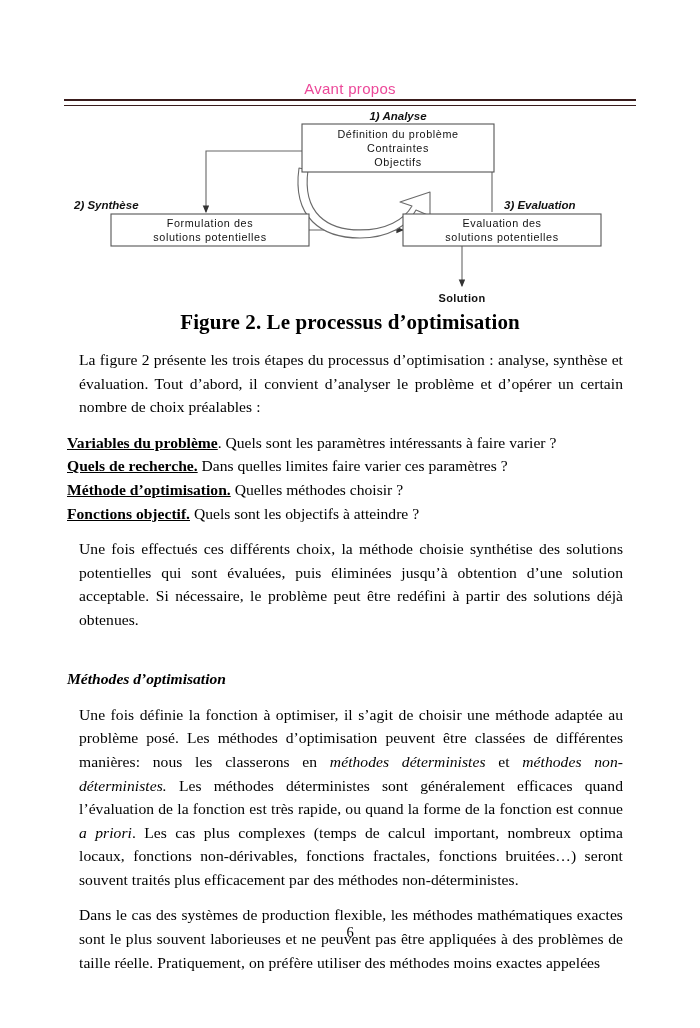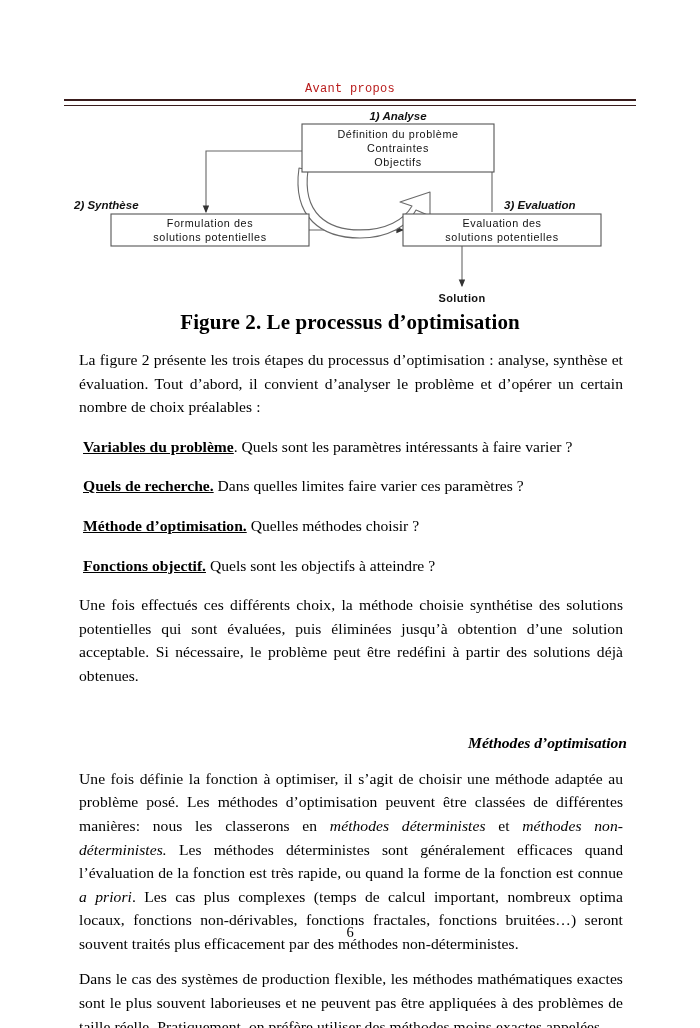--- a/index.html
+++ b/index.html
@@ -25,25 +25,25 @@
   }
 
   
   .header-block {
     position: absolute;
     left: 64px;
     top: 82px;
     width: 572px;
   }
   .header-title {
-    font-family: Liberation Mono, monospace;
-    font-size: 12px;
+    font-family: Liberation Sans, sans-serif;
+    font-size: 15px;
     letter-spacing: 0.3px;
     text-align: center;
-    color: #b91c1c;
+    color: #ec4899;
     line-height: 14px;
     white-space: nowrap;
   }
   .header-rule {
     margin-top: 3px;
     height: 4px;
     border-top: 2px solid #3a1d1d;
     border-bottom: 1px solid #3a1d1d;
     background: #ffffff;
   }
@@ -82,37 +82,37 @@
   p.para {
     margin: 12px;
     font-size: 15.6px;
     line-height: 23.6px;
     text-align: justify;
     text-justify: inter-word;
     letter-spacing: 0.05px;
   }
 
   .choice-line {
-    margin: 16px;
+    margin: 0;
     font-size: 15.6px;
     line-height: 23.6px;
     text-align: left;
   }
   .lead {
     font-weight: bold;
     text-decoration: underline;
   }
 
   .sec-head {
-    margin: 8px;
+    margin: 0;
     font-size: 15.6px;
     line-height: 23.6px;
     font-weight: bold;
     font-style: italic;
-    text-align: right;
+    text-align: left;
   }
 
   .spacer-line { height: 23.6px; }
 
   em.it { font-style: italic; }
 
   .page-number {
     position: absolute;
     left: 0;
     top: 924px;

